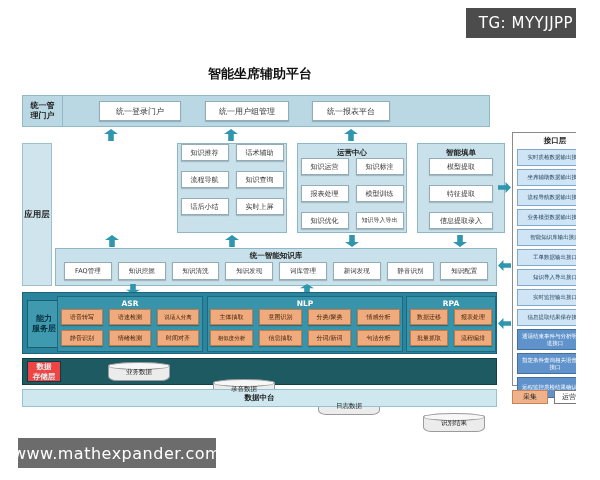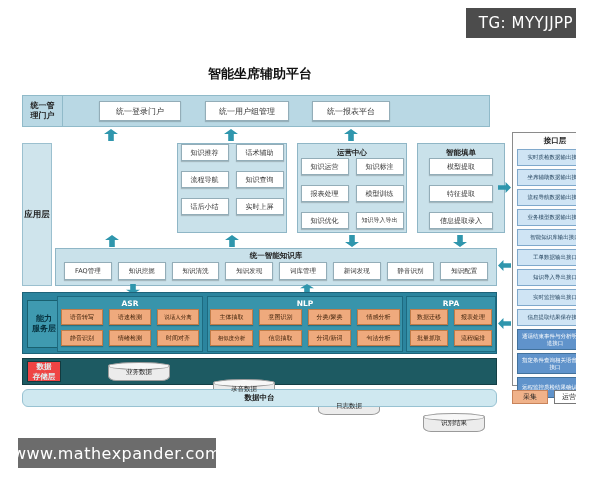--- a/index.html
+++ b/index.html
@@ -205,21 +205,21 @@
         <span>录音数据</span>
       </div>
     <div class="abs cyl center" style="left:295px;top:5px;width:62px;height:17px;">
         <span>日志数据</span>
       </div>
     <div class="abs cyl center" style="left:400px;top:5px;width:62px;height:17px;">
         <span>识别结果</span>
       </div>
   </div>
 
-  <div class="abs platform-bar center" style="left:22px;top:389px;width:475px;height:18px;border-radius:6px;">数据中台</div>
+  <div class="abs platform-bar center" style="left:22px;top:389px;width:475px;height:18px;">数据中台</div>
 
   <div class="arr arr-right" style="left:498px;top:182px;"></div>
   <div class="arr arr-left" style="left:498px;top:260px;"></div>
   <div class="arr arr-left" style="left:498px;top:318px;"></div>
 
   <div class="abs if-panel" style="left:512px;top:132px;width:86px;height:254px;">
     <div class="if-title">接口层</div>
     <div class="if-list">
       <div class="if-item">实时质检数据输出接口</div>
       <div class="if-item">坐席辅助数据输出接口</div>

